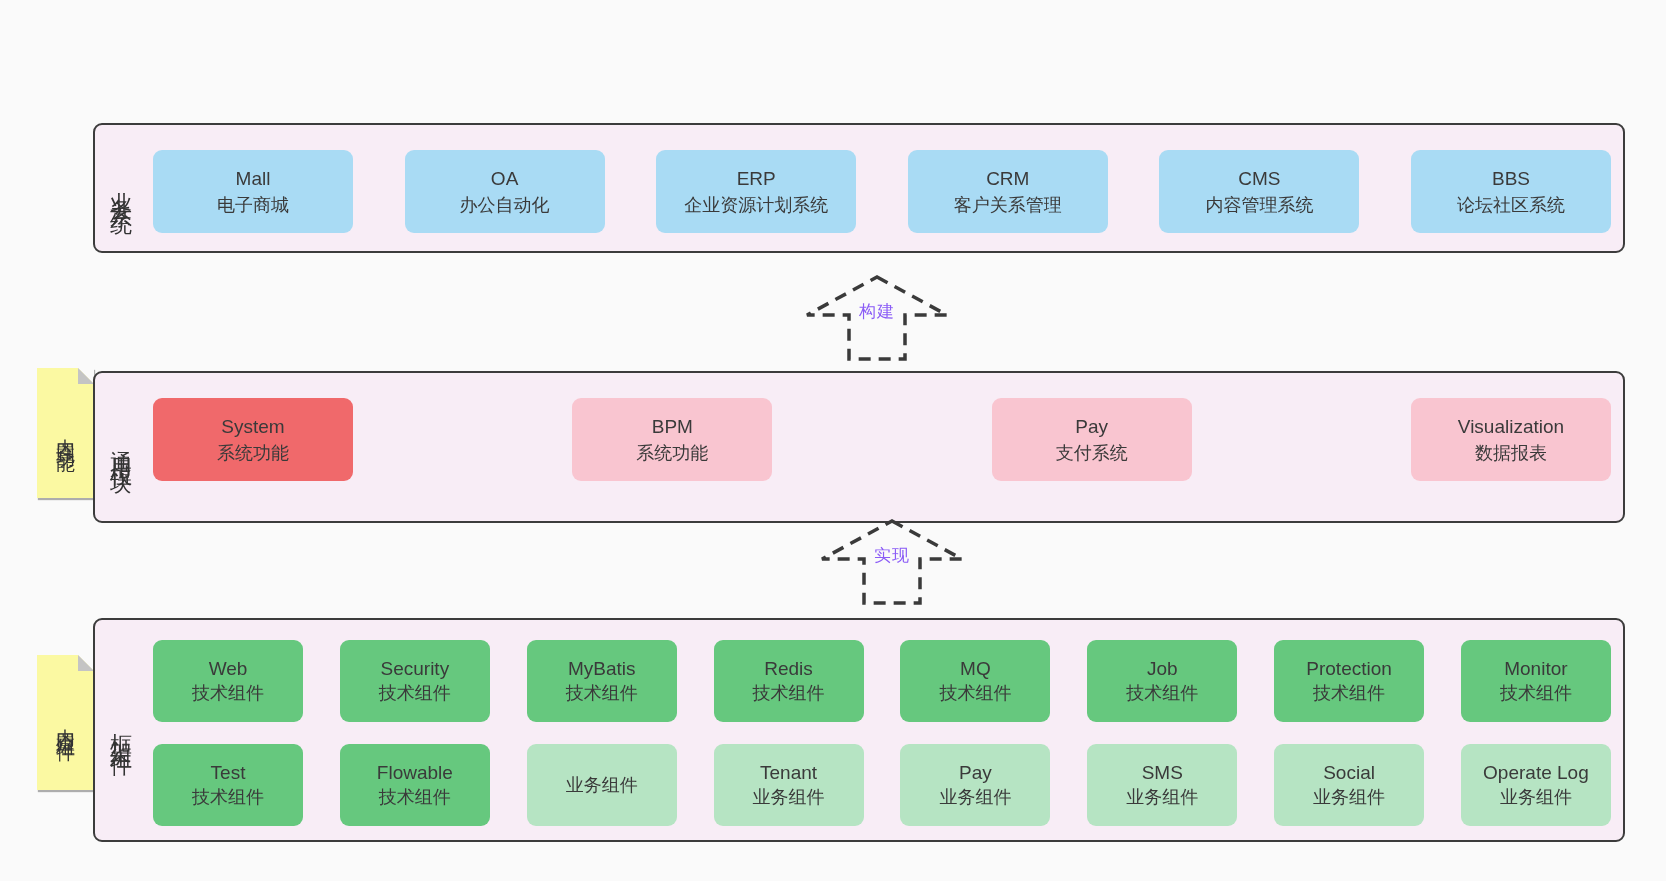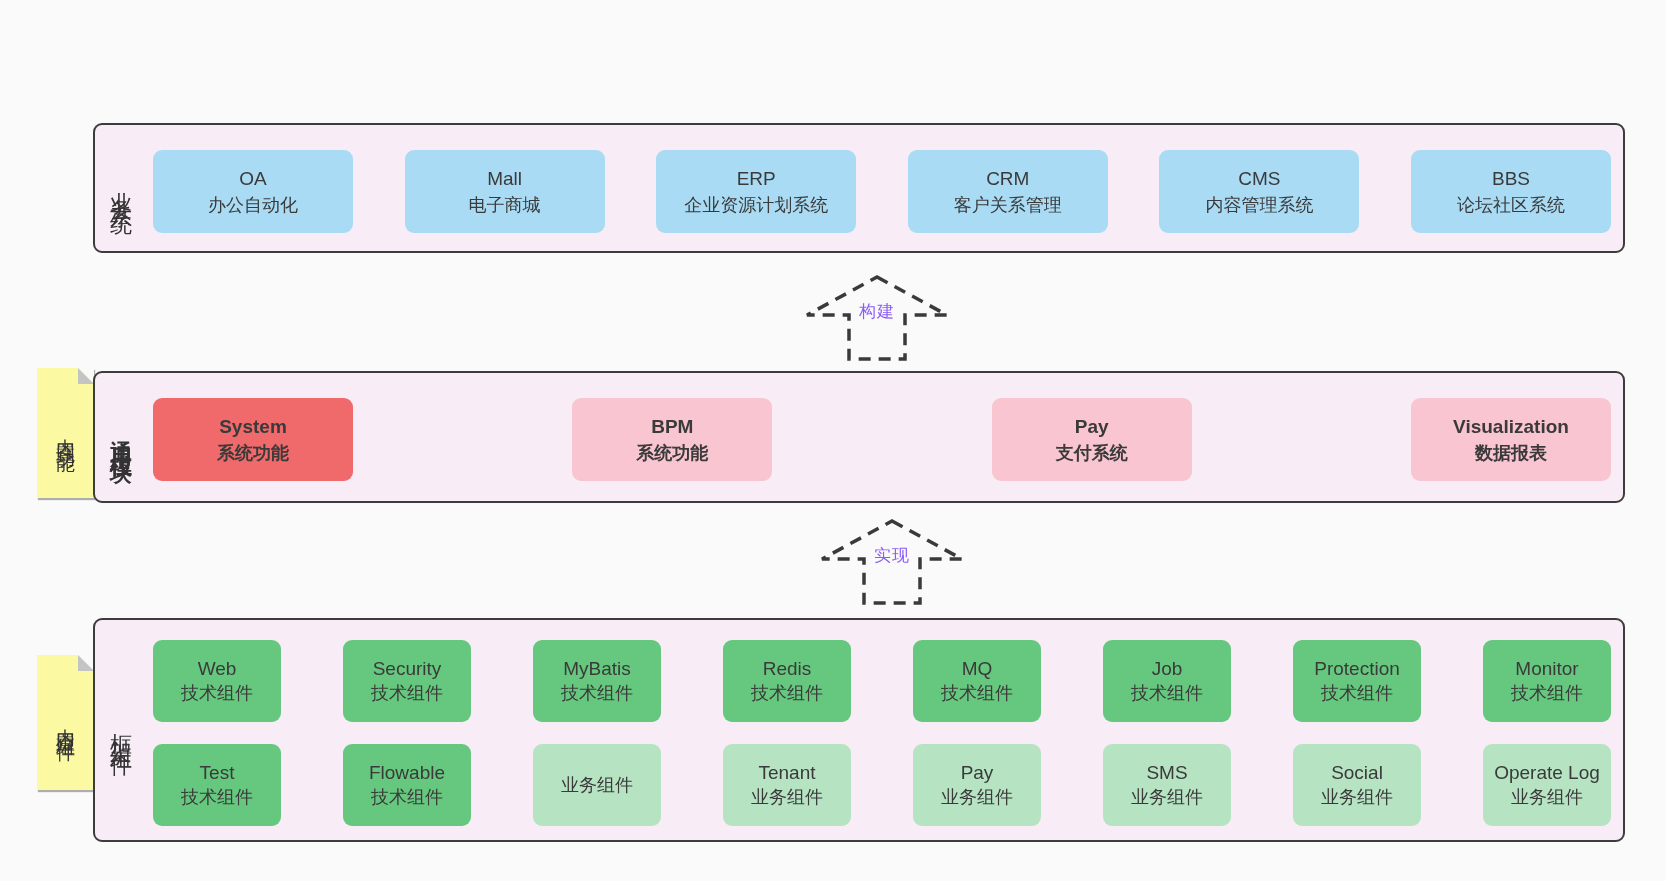--- a/index.html
+++ b/index.html
@@ -30,21 +30,21 @@
   }
 
   
   .layer {
     position:absolute; left:93px; width:1532px;
     background:#f8edf6;
     border:2px solid #3c3c3c; border-radius:9px;
     box-sizing:border-box;
   }
   #layer-business   { top:123px; height:130px; }
-  #layer-modules    { top:371px; height:132px;font-weight:bold; }
+  #layer-modules    { top:371px; height:152px; }
   #layer-components { top:618px; height:224px; }
 
   .vlabel {
     position:absolute; left:11px; top:50%; transform:translateY(-50%);
     writing-mode:vertical-rl; text-orientation:upright;
     font-size:22px; letter-spacing:7px; white-space:nowrap; color:#333;
   }
 
   .boxrow {
     position:absolute; left:58px; right:12px;
@@ -55,21 +55,21 @@
   .row1 { top:20px; }
   .row2 { top:124px; }
 
   
   .box {
     box-sizing:border-box; border-radius:9px;
     display:flex; flex-direction:column; align-items:center; justify-content:center;
     text-align:center; line-height:26px;
   }
   .box-lg { width:200px; height:83px; }
-  .box-sm { width:128px; height:82px; line-height:25px; padding:0 8px; }
+  .box-sm { width:150px; height:82px; line-height:25px; padding:0 8px; }
   .bn { font-size:19px; display:block; }
   .bd { font-size:18px; display:block; }
 
   .blue { background:#a9dbf4; }
   .red  { background:#f0696b; }
   .pink { background:#f9c5d0; }
   .gd   { background:#66c87e; }
   .gl   { background:#b6e4c3; }
 
   
@@ -95,26 +95,26 @@
 <div class="note" id="note-components">
   <div class="cut"></div>
   <div class="fold"></div>
   <span class="ntext">内置组件</span>
 </div>
 
 <div class="layer" id="layer-business">
   <span class="vlabel">业务系统</span>
   <div class="boxrow">
     <div class="box box-lg blue">
+      <span class="bn">Mall</span>
+      <span class="bd">电子商城</span>
+    </div>
+    <div class="box box-lg blue">
       <span class="bn">OA</span>
       <span class="bd">办公自动化</span>
-    </div>
-    <div class="box box-lg blue">
-      <span class="bn">Mall</span>
-      <span class="bd">电子商城</span>
     </div>
     <div class="box box-lg blue">
       <span class="bn">ERP</span>
       <span class="bd">企业资源计划系统</span>
     </div>
     <div class="box box-lg blue">
       <span class="bn">CRM</span>
       <span class="bd">客户关系管理</span>
     </div>
     <div class="box box-lg blue">

